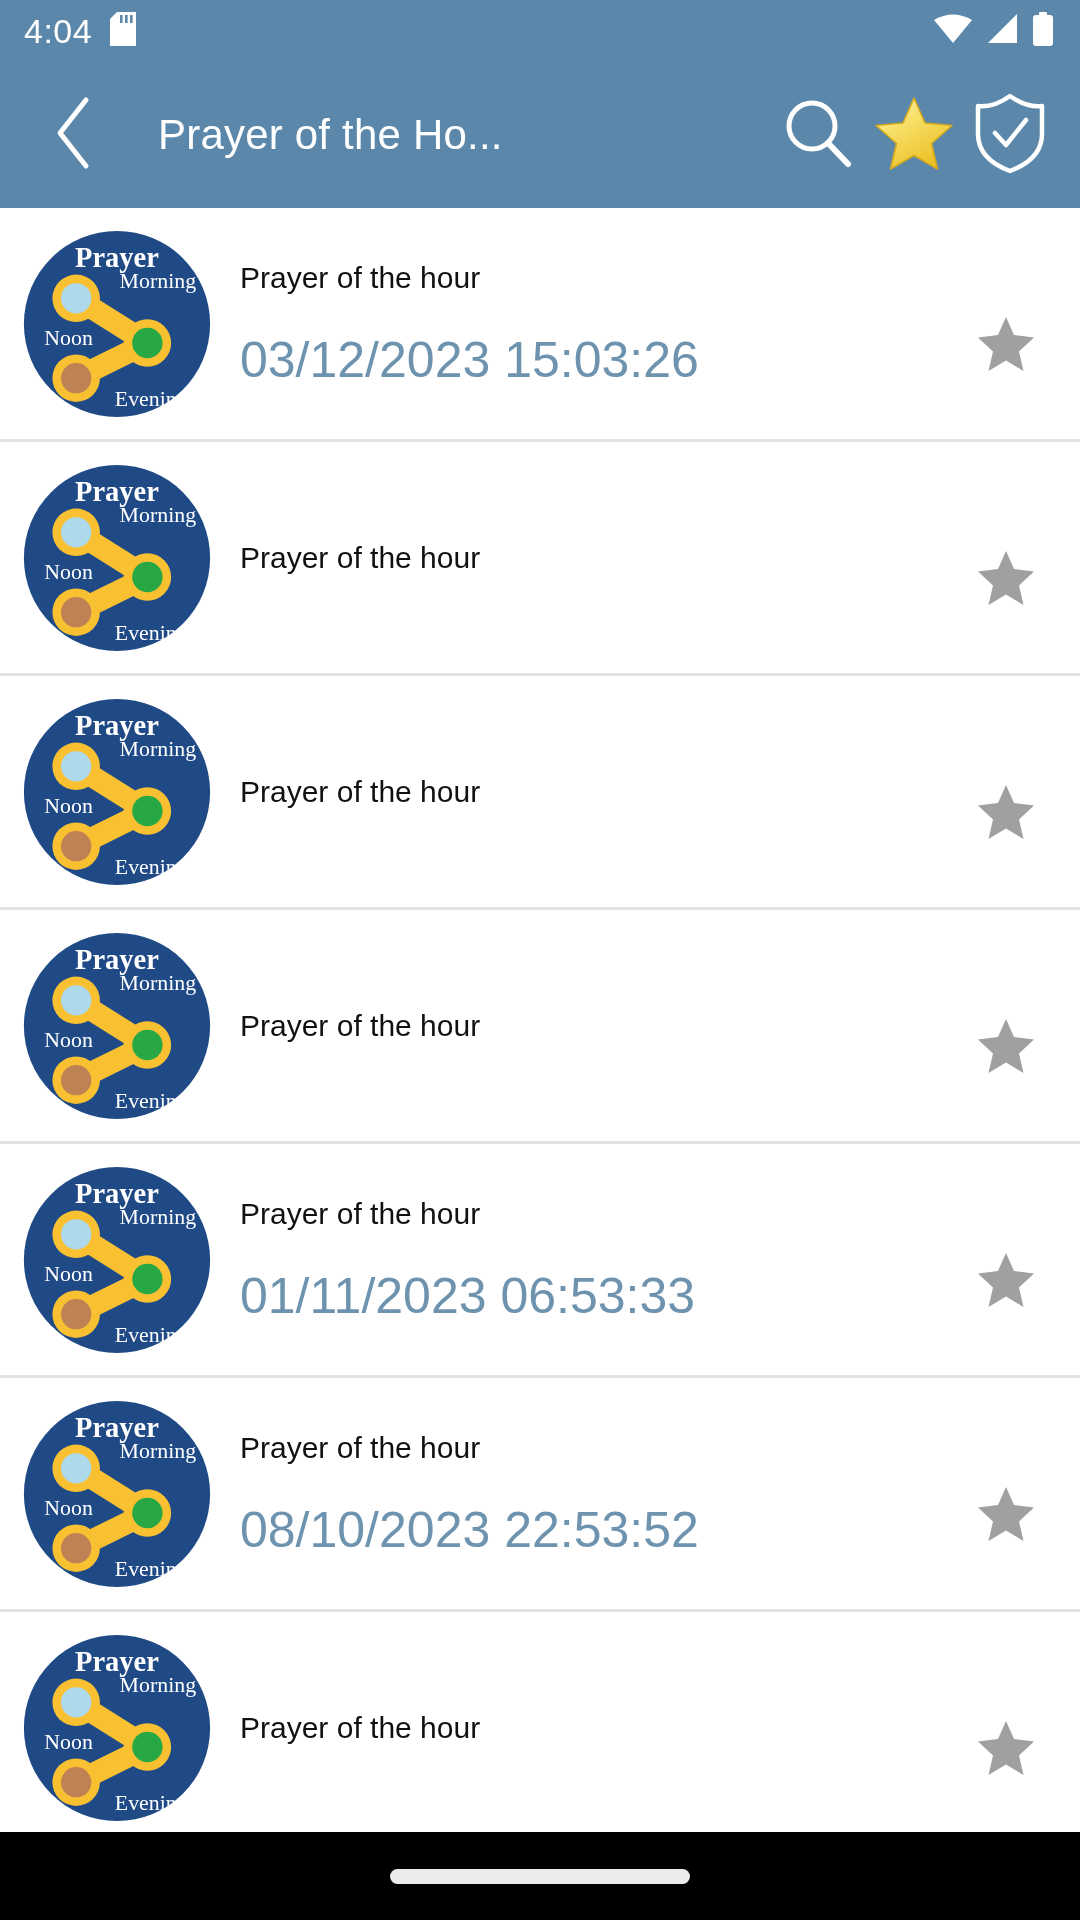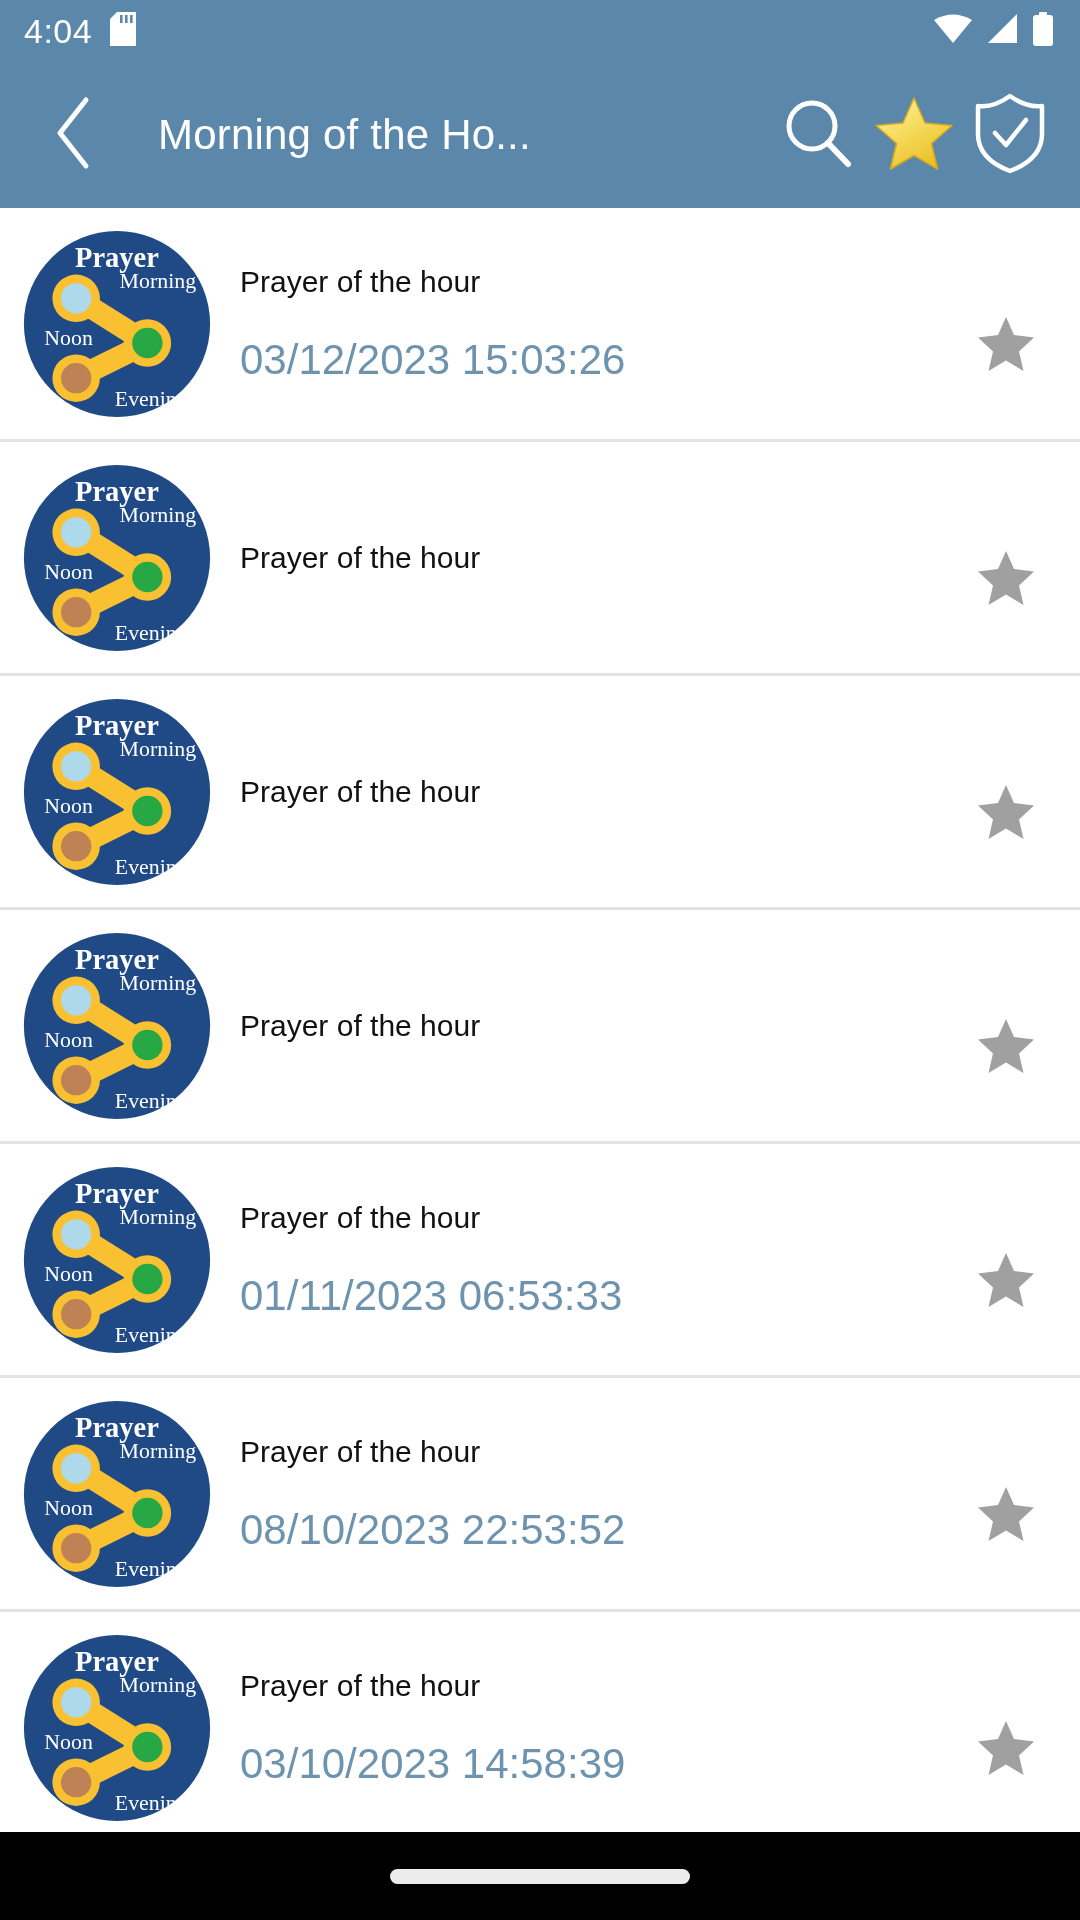--- a/index.html
+++ b/index.html
@@ -122,21 +122,21 @@
   }
   .item-title {
     color: #111111;
     font-size: 30px;
     font-weight: 400;
     white-space: nowrap;
     line-height: 1;
   }
   .item-date {
     color: #6e93af;
-    font-size: 42px;
+    font-size: 50px;
     font-weight: 400;
     white-space: nowrap;
     line-height: 1;
   }
   .item-star {
     flex: 0 0 92px;
     width: 92px;
     height: 92px;
     display: flex;
     align-items: center;
@@ -200,21 +200,21 @@
 
   <div class="app-bar">
     <div class="back-btn">
       <span>
         <svg width="46" height="74" viewBox="0 0 46 74">
           <path d="M34 4 L8 37 L34 70" fill="none" stroke="#ffffff" stroke-width="5" stroke-linecap="round" stroke-linejoin="round"></path>
         </svg>
       </span>
     </div>
 
-    <div class="app-title">Morning of the Ho...</div>
+    <div class="app-title">Prayer of the Ho...</div>
 
     <div class="appbar-action">
       <span>
         <svg width="74" height="74" viewBox="0 0 74 74">
           <circle cx="31" cy="30" r="23" fill="none" stroke="#ffffff" stroke-width="5"></circle>
           <line x1="47" y1="47" x2="67" y2="68" stroke="#ffffff" stroke-width="6" stroke-linecap="round"></line>
         </svg>
       </span>
     </div>
 
@@ -434,21 +434,20 @@
           <circle cx="57" cy="73" r="16" fill="#aed9ea"></circle>
             <circle cx="132" cy="120" r="16" fill="#27a844"></circle>
             <circle cx="57" cy="157" r="16" fill="#bf8254"></circle>
           <text x="143" y="62" text-anchor="middle" fill="#ffffff" font-family="'Liberation Serif', serif" font-size="23">Morning</text>
           <text x="49" y="122" text-anchor="middle" fill="#ffffff" font-family="'Liberation Serif', serif" font-size="23">Noon</text>
           <text x="136" y="186" text-anchor="middle" fill="#ffffff" font-family="'Liberation Serif', serif" font-size="23">Evening</text>
         </svg>
       </div>
       <div class="item-texts">
         <div class="item-title">Prayer of the hour</div>
-        <div class="item-date">03/10/2023 14:58:39</div>
       </div>
       <div class="item-star">
         <span>
           <svg width="58" height="56" viewBox="0 0 58 56">
               <path d="M29 2 L37 20 L57 22.5 L42 36.5 L46.5 56 L29 45.5 L11.5 56 L16 36.5 L1 22.5 L21 20 Z" fill="#a0a0a0"></path>
             </svg>
         </span>
       </div>
     </div>
 

